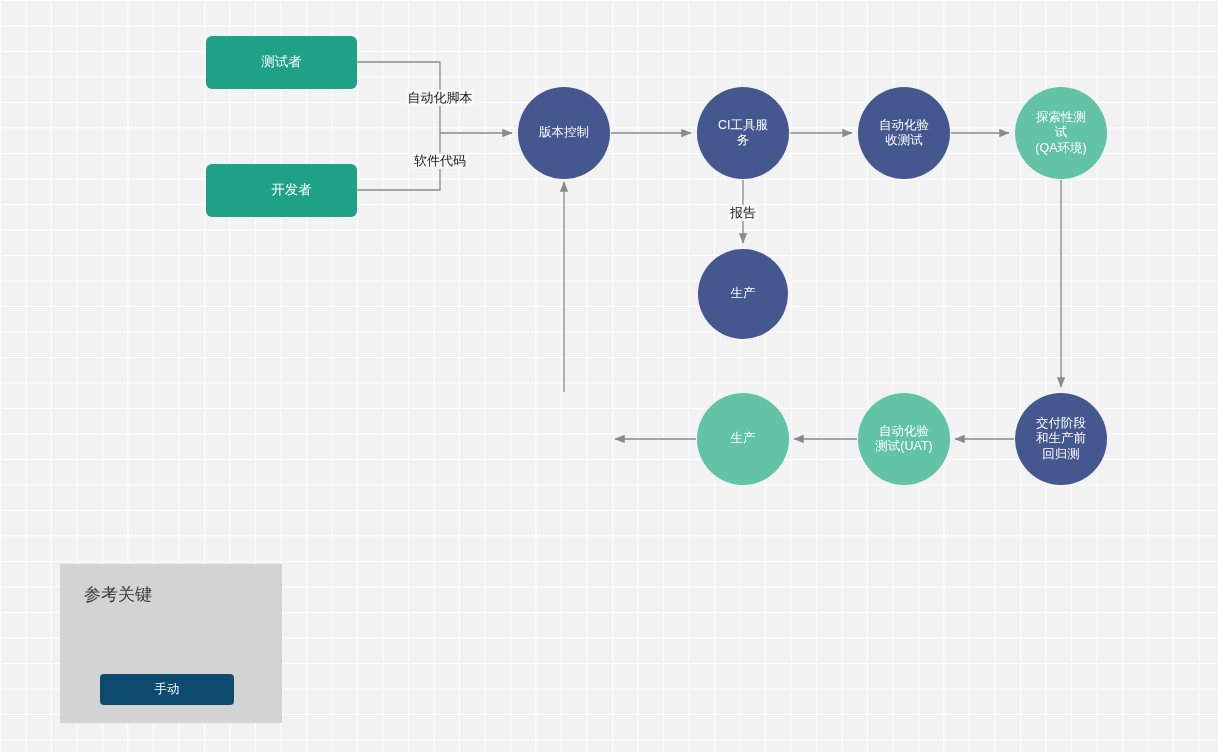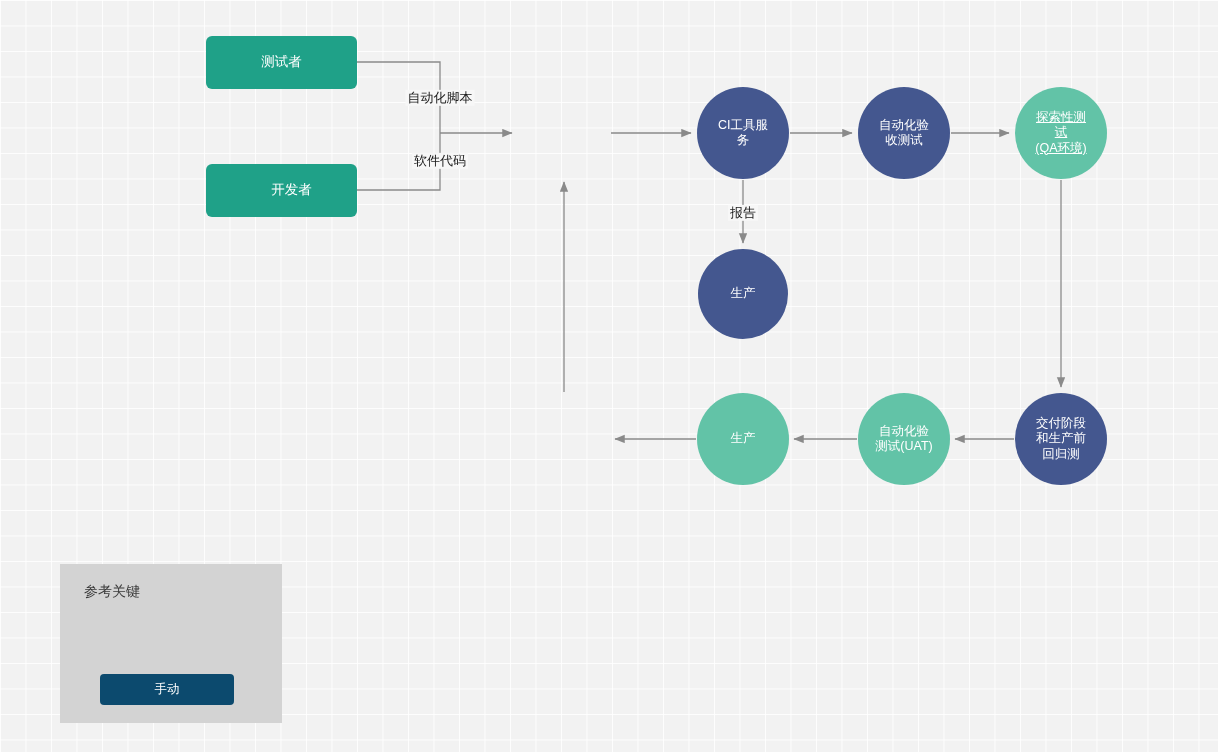--- a/index.html
+++ b/index.html
@@ -70,21 +70,21 @@
     top: 563px;
     width: 222px;
     height: 159px;
     background: #d3d3d3;
     box-sizing: border-box;
   }
   #legend-title {
     position: absolute;
     left: 24px;
     top: 19px;
-    font-size: 14px;
+    font-size: 17px;
     color: #3a3a3a;
     text-align: center;
   }
   .legend-swatch {
     position: absolute;
     left: 40px;
     width: 134px;
     height: 31px;
     border-radius: 4px;
     display: flex;
@@ -134,32 +134,35 @@
   </svg>
 
   <div class="node node-rect" style="left:206px; top:35px; width:151px; height:53px; background:#1fa188;">
     <span>测试者</span>
   </div>
 
   <div class="node node-rect" style="left:206px; top:163px; width:151px; height:53px; background:#1fa188;padding-left:20px;">
     <span>开发者</span>
   </div>
 
+  <div class="node node-circle" style="left:518px; top:86px; width:92px; height:92px; background:#44578f;">
+    <span>版本控制</span>
+  </div>
 
   <div class="node node-circle" style="left:697px; top:86px; width:92px; height:92px; background:#44578f;">
     <span>CI工具服
 务</span>
   </div>
 
   <div class="node node-circle" style="left:858px; top:86px; width:92px; height:92px; background:#44578f;">
     <span>自动化验
 收测试</span>
   </div>
 
-  <div class="node node-circle" style="left:1015px; top:86px; width:92px; height:92px; background:#62c3a7;text-decoration:underline;">
+  <div class="node node-circle" style="left:1015px; top:86px; width:92px; height:92px; background:#62c3a7;">
     <span>探索性测
 试
 (QA环境)</span>
   </div>
 
   <div class="node node-circle" style="left:698px; top:248px; width:90px; height:90px; background:#44578f;">
     <span>生产</span>
   </div>
 
   <div class="node node-circle" style="left:1015px; top:392px; width:92px; height:92px; background:#44578f;">

